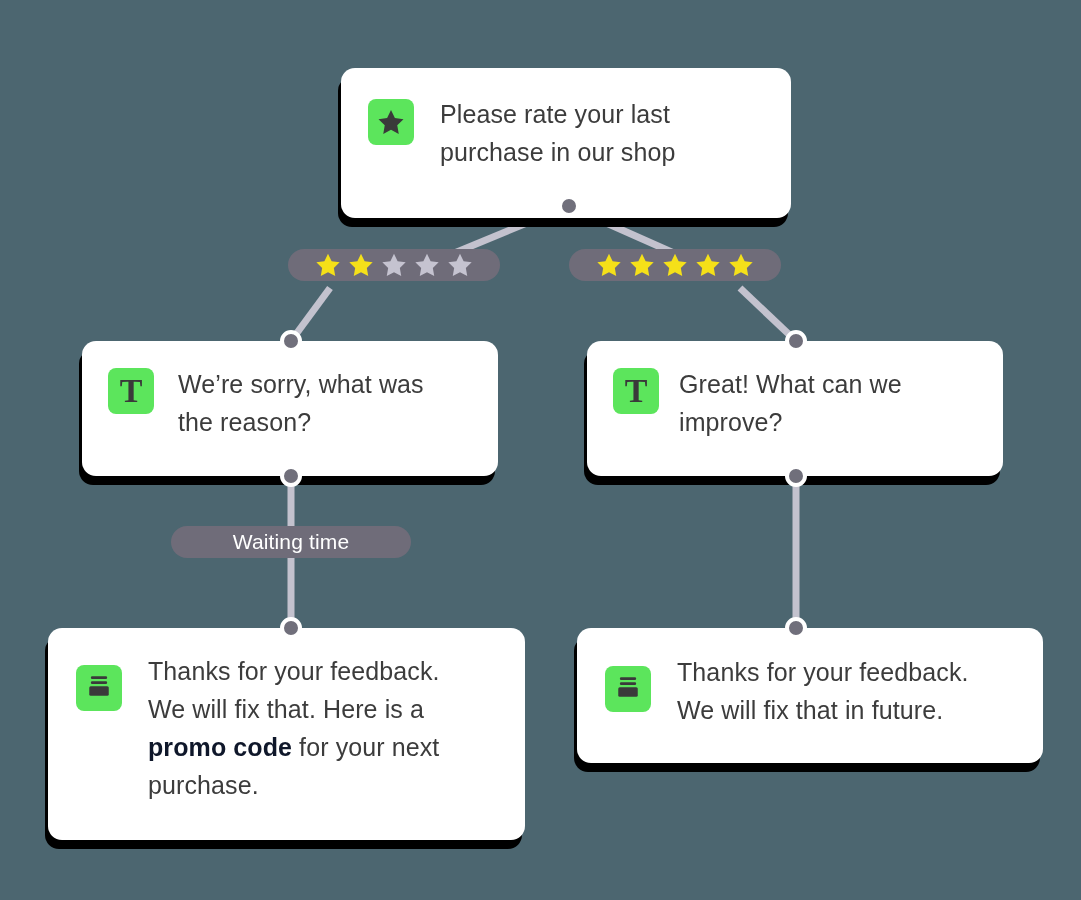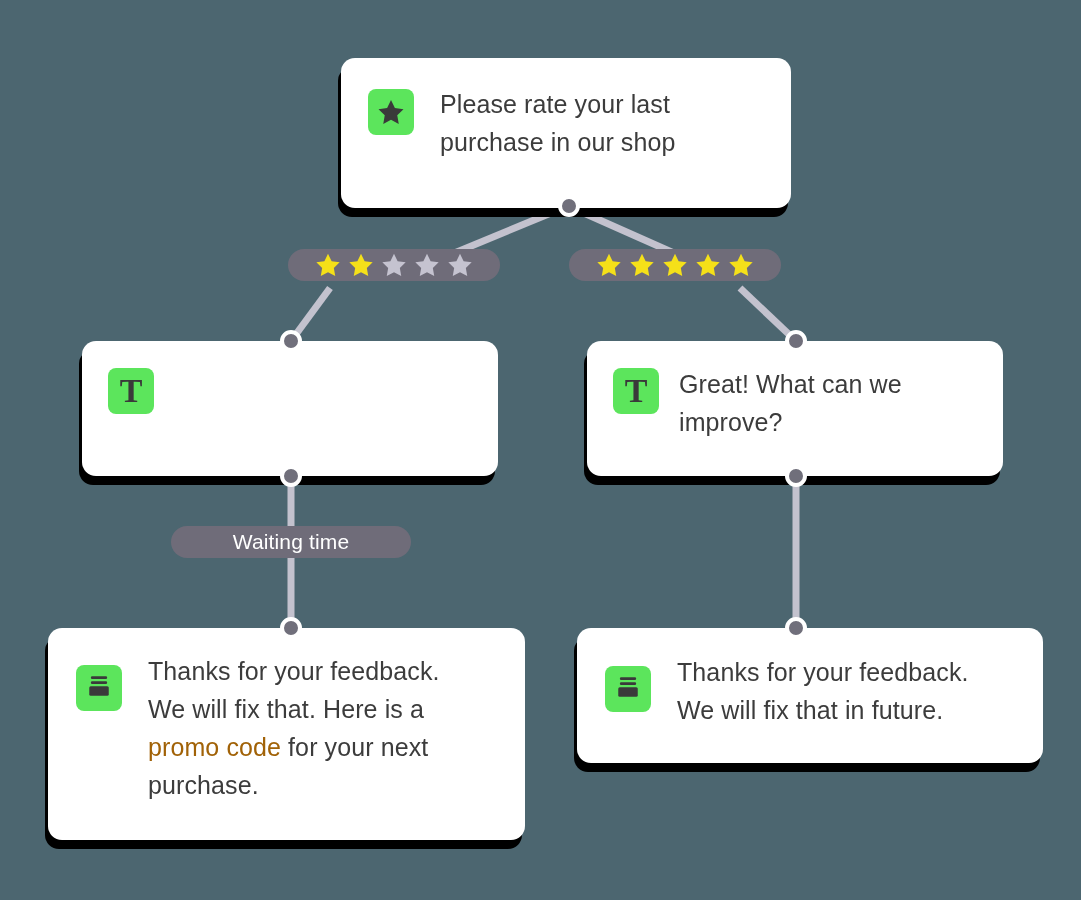--- a/index.html
+++ b/index.html
@@ -59,22 +59,22 @@
   }
   .card-text {
     color: #3c3c3c;
     font-size: 25px;
     line-height: 1.52;
     font-weight: 300;
     letter-spacing: 0.1px;
     white-space: pre-line;
   }
   .card-text b {
-    font-weight: 400;
-    color: #a16207;
+    font-weight: 700;
+    color: #0f172a;
     text-align: center;
   }
 
   
   .glyph-t {
     font-family: "Liberation Serif", serif;
     font-weight: 700;
     font-size: 34px;
     line-height: 1;
     color: #3a3a3a;
@@ -134,21 +134,21 @@
 
     <path class="wire" d="M 330 288 L 291 341"></path>
 
     <path class="wire" d="M 740 288 L 796 341"></path>
 
     <path class="wire" d="M 291 476 L 291 628"></path>
 
     <path class="wire" d="M 796 476 L 796 628"></path>
   </svg>
 
-  <div class="card" style="left:341px; top:58px; width:450px; height:150px; padding:27px 16px 0 27px;">
+  <div class="card" style="left:341px; top:68px; width:450px; height:150px; padding:27px 16px 0 27px;">
     <div class="card-icon" style="margin-top:4px;">
       <span class="glyph-star">
         <svg width="30" height="30" viewBox="0 0 24 24">
           <polygon fill="#3a3a3a" points="12,2.4 15.1,8.7 22,9.7 17,14.6 18.2,21.5 12,18.2 5.8,21.5 7,14.6 2,9.7 8.9,8.7"></polygon>
         </svg>
       </span>
     </div>
     <div class="card-text" style="margin-left:26px;">Please rate your last
 purchase in our shop</div>
   </div>
@@ -190,20 +190,22 @@
       <svg width="28" height="28" viewBox="0 0 24 24">
           <polygon fill="#f5e019" points="12,2.4 15.1,8.7 22,9.7 17,14.6 18.2,21.5 12,18.2 5.8,21.5 7,14.6 2,9.7 8.9,8.7"></polygon>
         </svg>
     </span>
   </div>
 
   <div class="card" style="left:82px; top:341px; width:416px; height:135px; padding:24px 20px 0 26px;">
     <div class="card-icon" style="margin-top:3px;">
       <span class="glyph-t">T</span>
     </div>
+    <div class="card-text" style="margin-left:24px;">We’re sorry, what was
+the reason?</div>
   </div>
 
   <div class="card" style="left:587px; top:341px; width:416px; height:135px; padding:24px 20px 0 26px;">
     <div class="card-icon" style="margin-top:3px;">
       <span class="glyph-t">T</span>
     </div>
     <div class="card-text" style="margin-left:20px;">Great! What can we
 improve?</div>
   </div>
 

